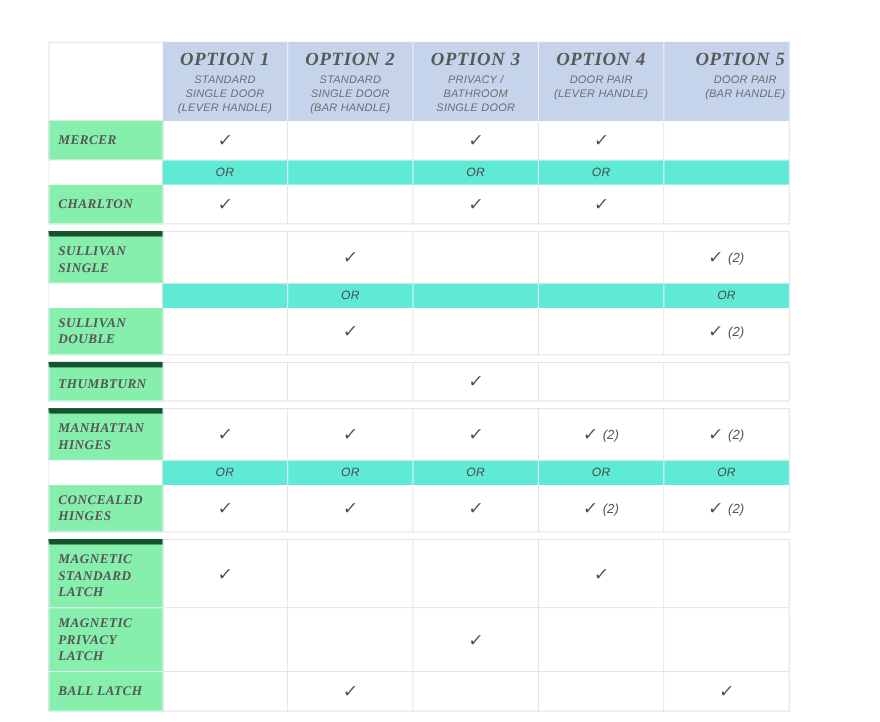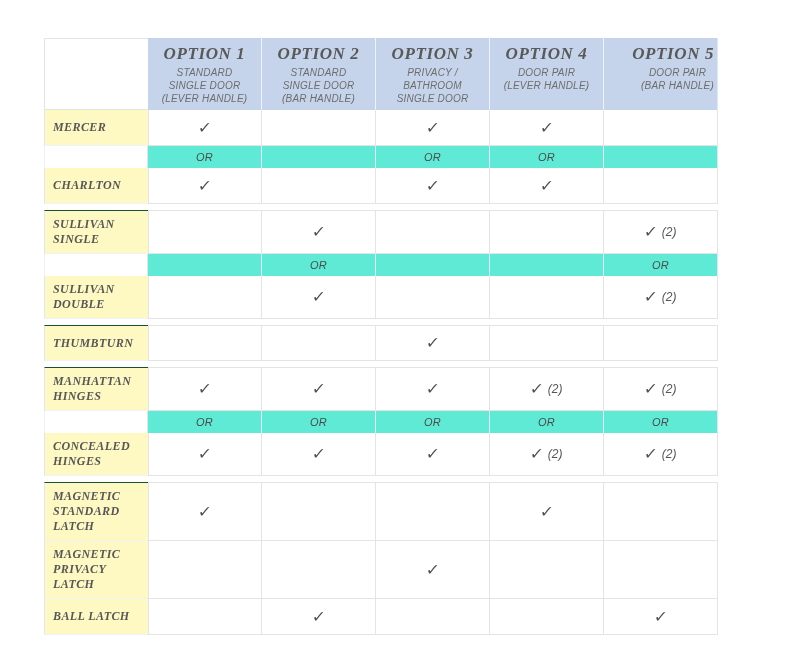--- a/index.html
+++ b/index.html
@@ -37,38 +37,38 @@
     font-weight:bold; font-size:17px; letter-spacing:0.6px;
     color:#595959; line-height:1.1;
   }
   .col-sub {
     font-size:10px; color:#6d6d6d; letter-spacing:0.2px;
     line-height:1.32; margin-top:2px; white-space:pre-line;
   }
 
   
   .data-row .row-label {
-    background:#fef9c3;
+    background:#86efac;
     justify-content:flex-start; text-align:left;
     padding:6px 8px;
     font-family:"Liberation Serif", serif;
     font-weight:bold; font-size:12px; letter-spacing:0.4px;
     color:#575757; line-height:1.25;
     border-bottom:1px solid #eef2f9;
     border-left:1px solid #dfe7f3;
   }
   .data-row .check-cell {
     background:#ffffff;
     border-right:1px solid #e4e4e4;
     border-bottom:1px solid #e4e4e4;
     min-height:36px;
   }
   .data-row .check-cell:nth-child(2) { border-left:1px solid #e4e4e4; }
   .section-start .check-cell, .section-start .corner-cell { border-top:1px solid #e4e4e4; }
-  .section-start .row-label { border-top:1px solid #14532d; }
+  .section-start .row-label { border-top:5px solid #14532d; }
 
   .check-icon {
     font-family:"DejaVu Sans", sans-serif;
     font-size:16px; color:#4f4f4f; line-height:1;
     transform:skewX(-6deg);
   }
   .qty { font-size:12px; color:#555555; margin-left:4px; }
 
   
   .or-row .or-left {

